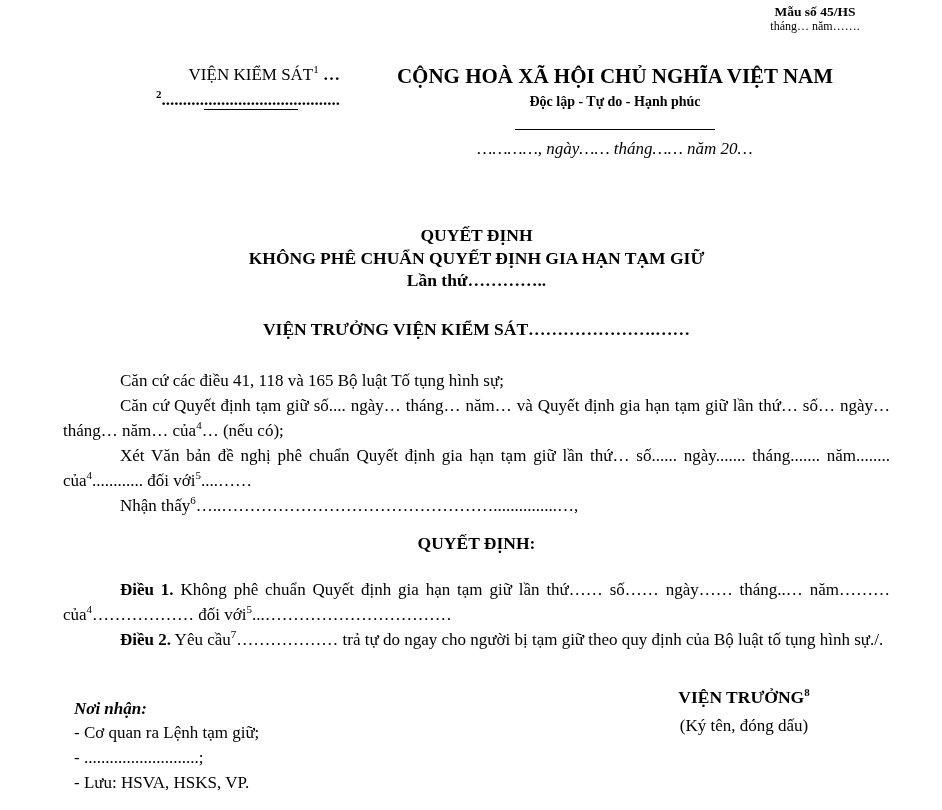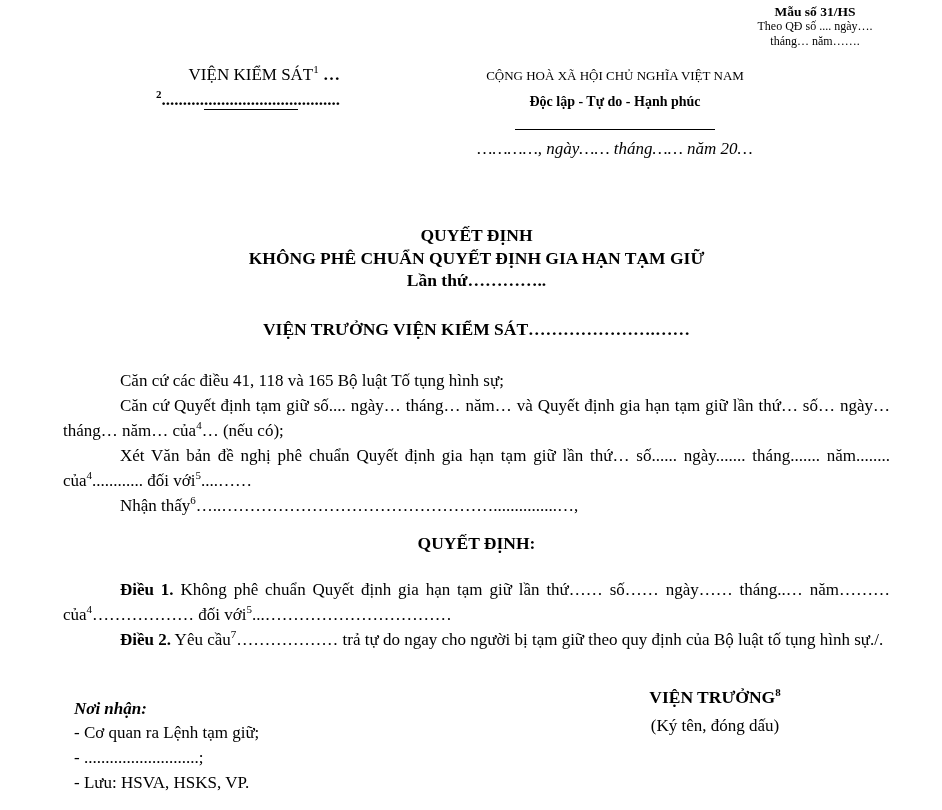--- a/index.html
+++ b/index.html
@@ -36,21 +36,21 @@
   .agency-dots { font-weight: bold; }
   .agency-dots .u { border-bottom: 1.5px solid #000; }
 
   
   .nat {
     position: absolute;
     top: 64px; left: 385px; width: 460px;
     text-align: center;
     line-height: 24px;
   }
-  .nat-title { font-weight: normal; font-size: 13px; }
+  .nat-title { font-weight: bold; font-size: 21px; }
   .nat-motto {
     display: inline-block;
     font-weight: bold;
     font-size: 14px;
     border-bottom: 1.5px solid #000;
     padding: 0 14px 15px 14px;
     margin-top: 2px;
   }
   .date-line { font-style: italic; margin-top: 7px; }
 
@@ -60,32 +60,31 @@
   .authority { text-align: center; font-weight: bold; font-size: 17.5px; margin-top: 27px; }
   .para { margin: 0; text-align: justify; text-indent: 57px; line-height: 25px; }
   .para-first { margin-top: 28px; }
   .decision-heading { text-align: center; font-weight: bold; font-size: 17.5px; margin-top: 14px; line-height: 23px; }
   .articles { margin-top: 22px; }
 
   
   .footer-left { position: absolute; top: 698px; left: 74px; }
   .recipients-title { font-weight: bold; font-style: italic; line-height: 22px; }
   .recipient { line-height: 24px; margin-top: 1px; }
-  .footer-right { position: absolute; top: 686px; left: 595px; width: 240px; text-align: center; }
+  .footer-right { position: absolute; top: 686px; left: 624px; width: 240px; text-align: center; }
   .signer { font-weight: bold; font-size: 17.5px; line-height: 22px; }
   .sign-note { margin-top: 8px; }
 </style>
 </head>
 <body>
 
 <div class="page">
 
   <div class="corner">
-    <div class="corner-no">Mẫu số 31/HS</div>
-    <div class="corner-ref">Theo QĐ số .... ngày….</div>
+    <div class="corner-no">Mẫu số 45/HS</div>
     <div class="corner-ref">tháng… năm…….</div>
   </div>
 
   <div class="agency">
     <div><span>VIỆN KIỂM SÁT</span><sup>1</sup><span class="b"> …</span></div>
     <div class="agency-dots"><sup>2</sup><span>..........</span><span class="u">......................</span><span>..........</span></div>
   </div>
 
   <div class="nat">
     <div class="nat-title">CỘNG HOÀ XÃ HỘI CHỦ NGHĨA VIỆT NAM</div>

